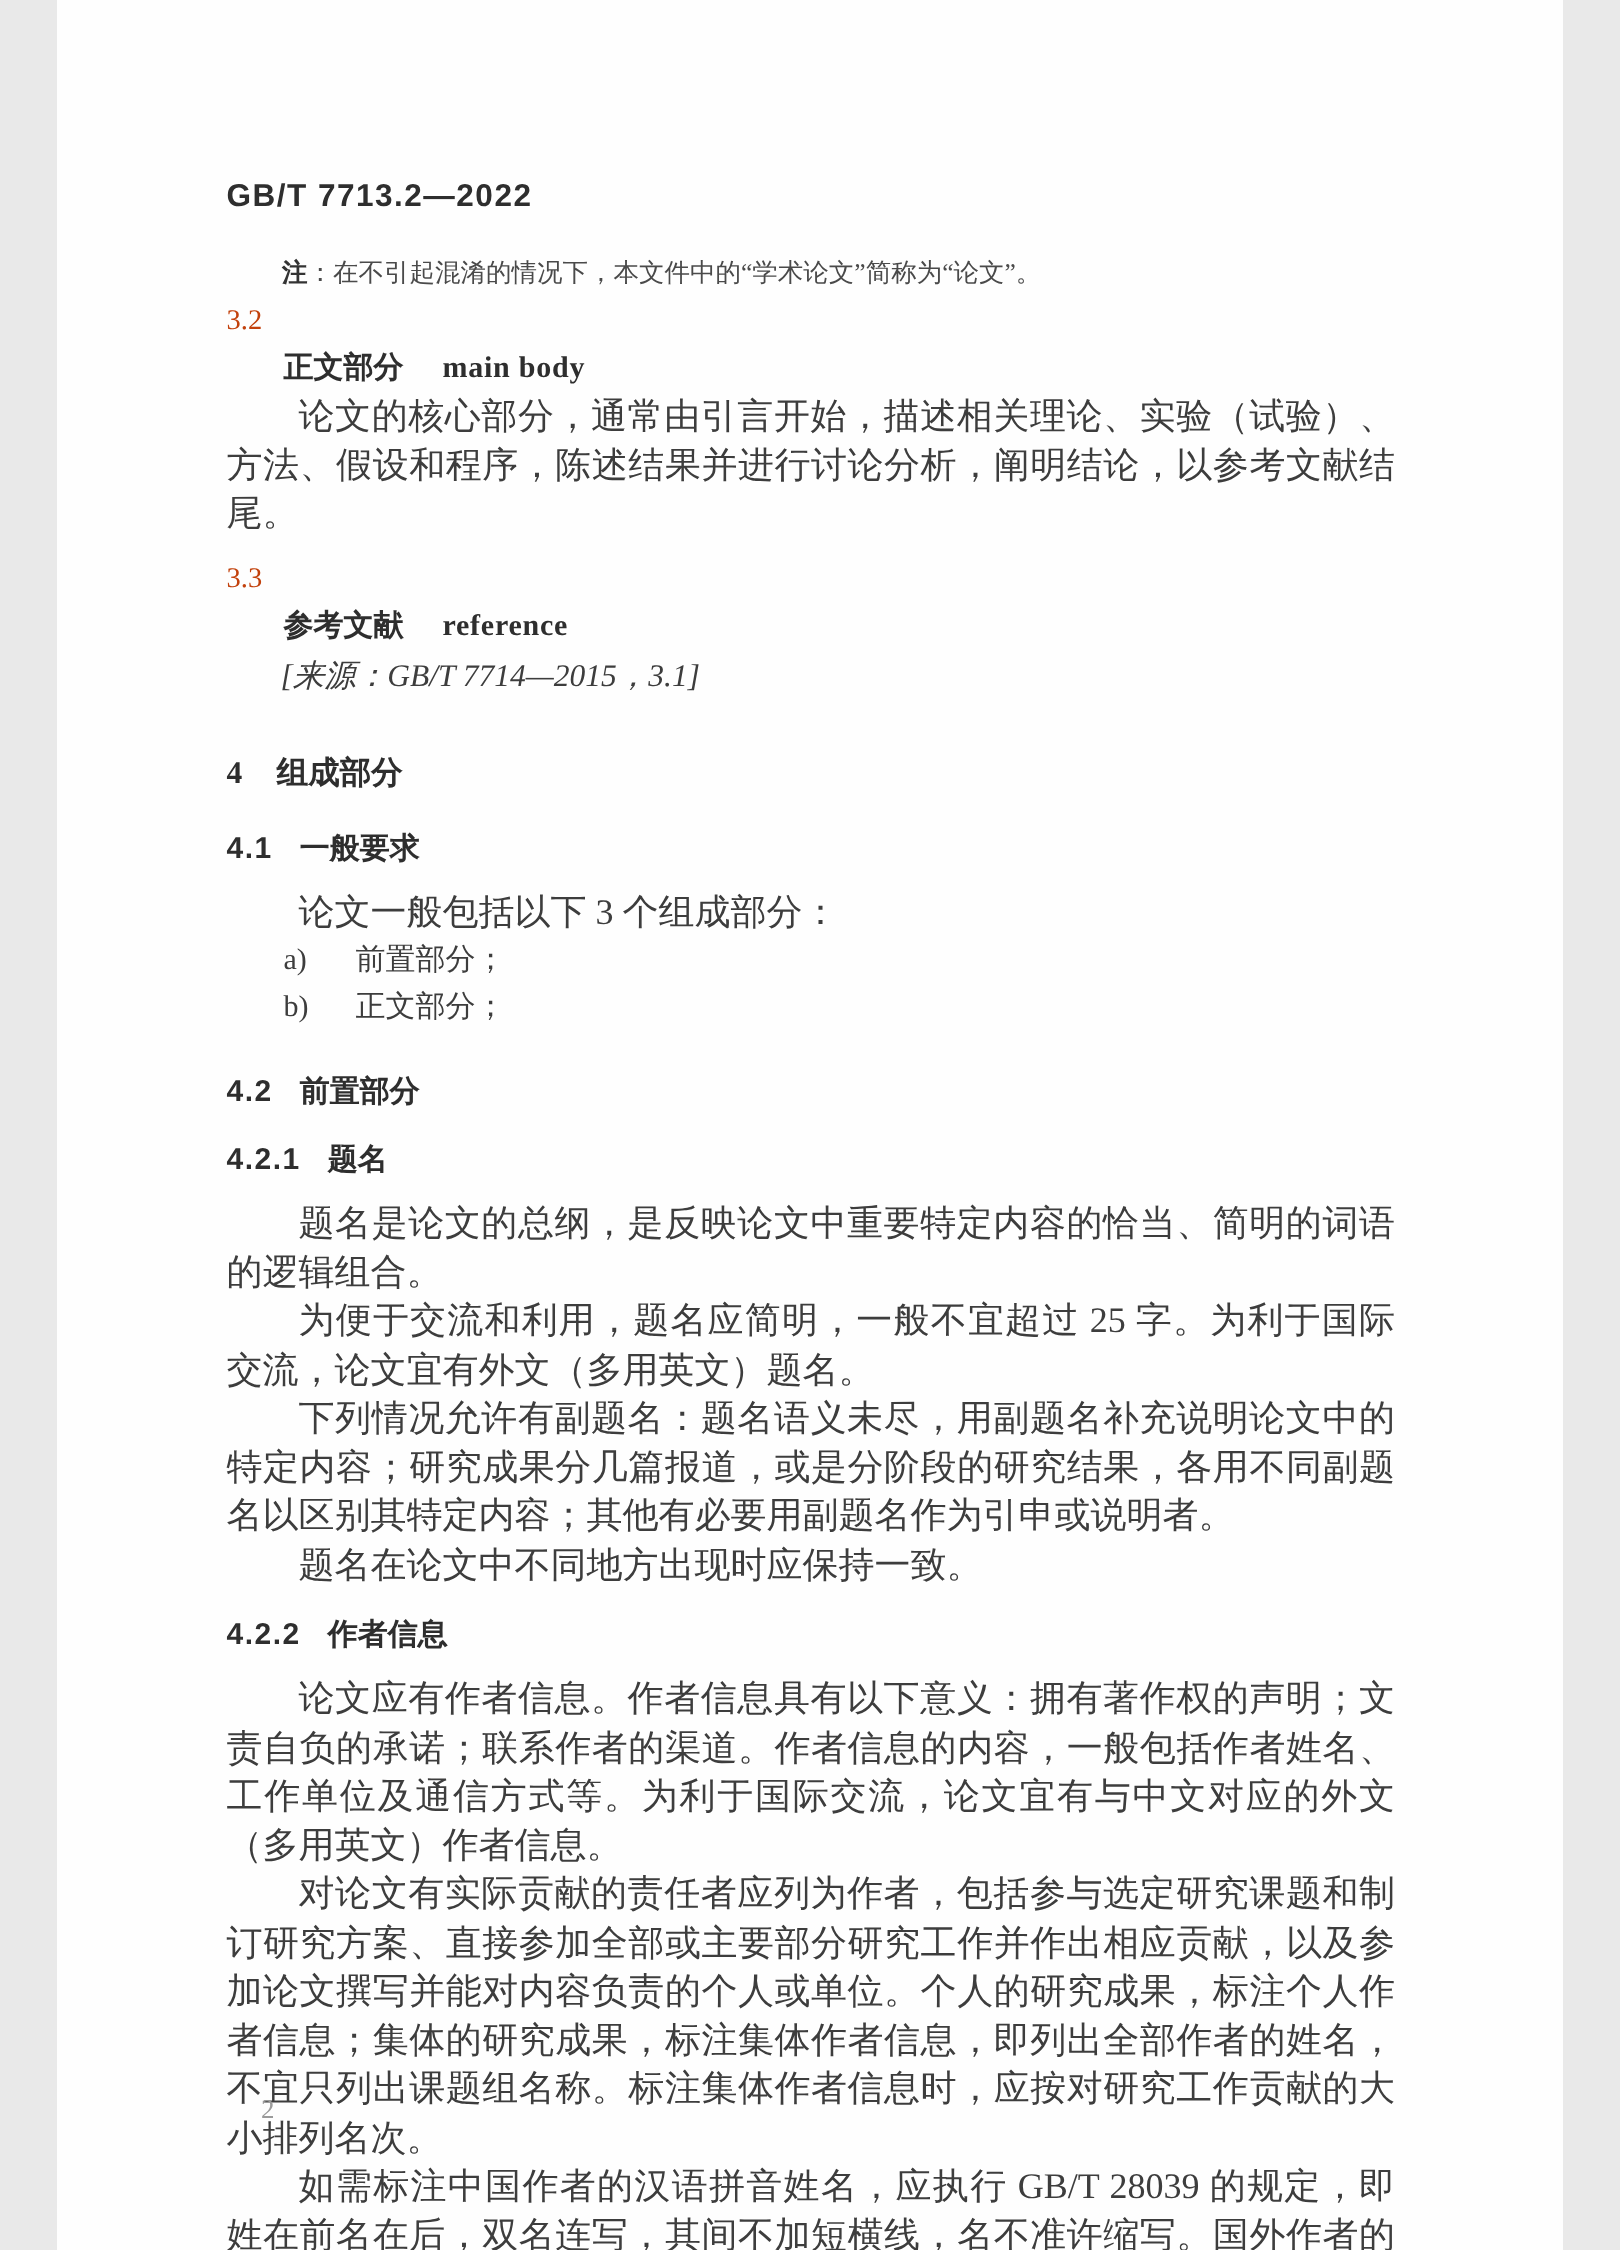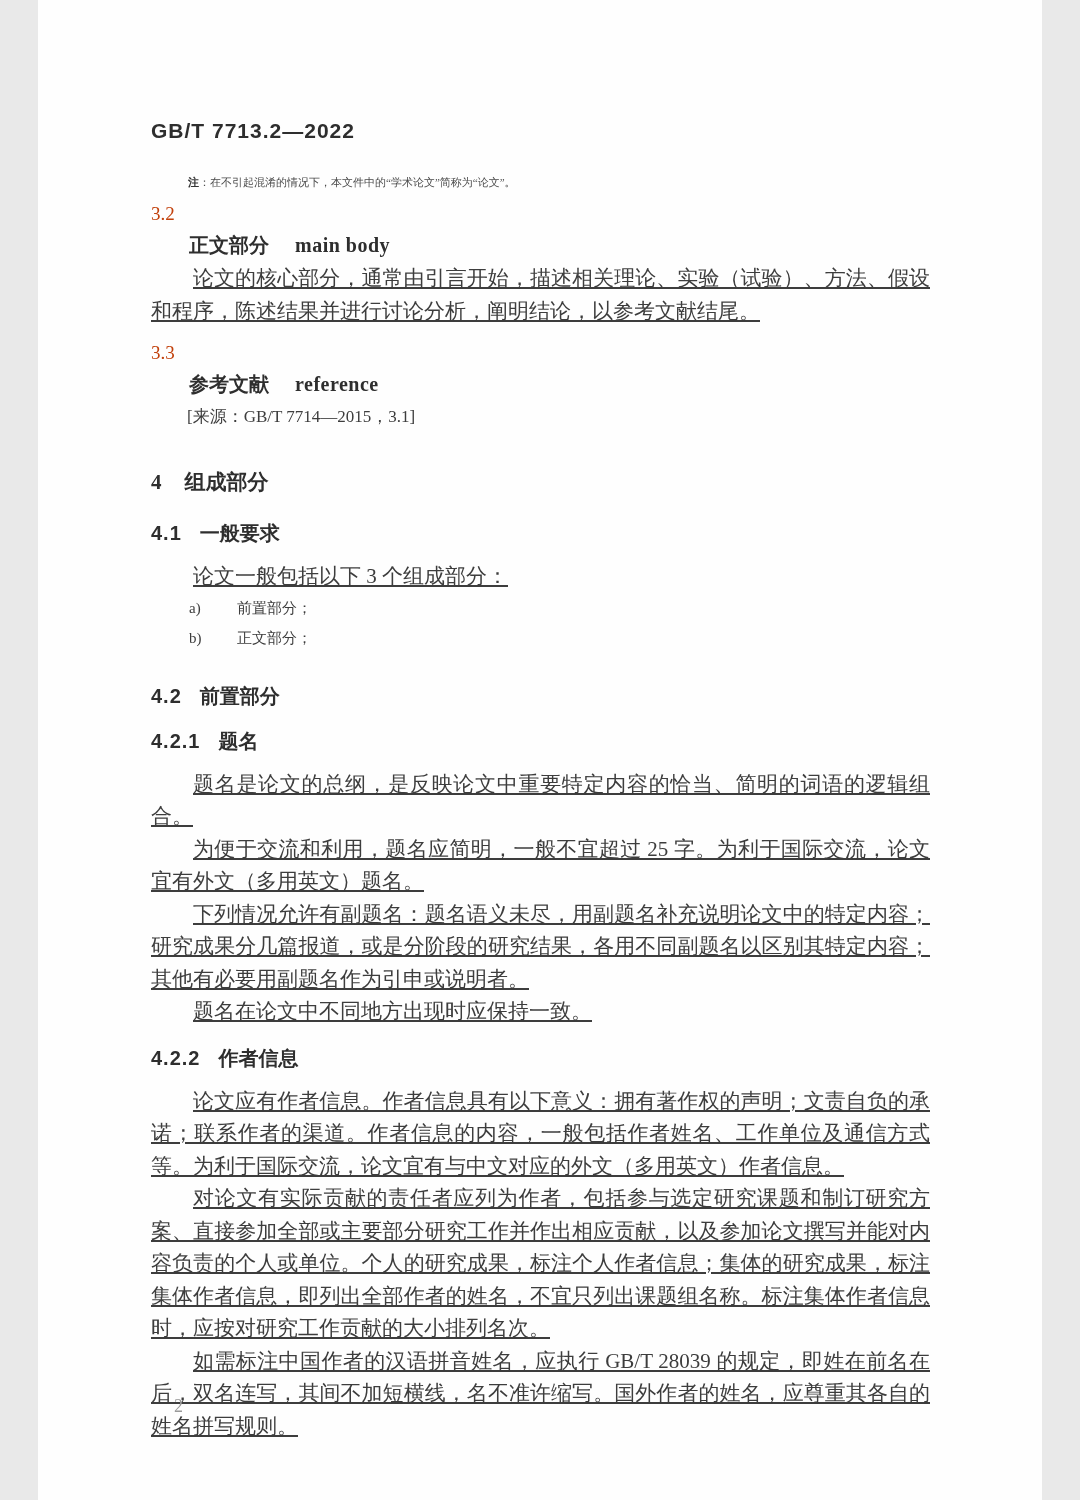--- a/index.html
+++ b/index.html
@@ -16,61 +16,61 @@
   .content { padding:118px 112px 0 113px; }
 
   .doc-header {
     font-family:"Liberation Sans","DejaVu Sans",sans-serif;
     font-weight:600; font-size:21px; line-height:26px;
     letter-spacing:1px; color:#2e2e2e;
     margin-bottom:26px;
   }
 
   .note {
-    font-size:11px; line-height:24px; color:#4a4a4a;
+    font-size:17px; line-height:24px; color:#4a4a4a;
     padding-left:37px; margin-bottom:8px;
   }
   .note .note-label { font-weight:bold; color:#333; }
 
   .term-number { font-size:19px; line-height:24px; color:#c2410c; margin-bottom:6px; }
   .term-title {
     padding-left:38px; line-height:26px; margin-bottom:4px;
     font-family:"Liberation Sans","DejaVu Sans",sans-serif;
     font-weight:bold; font-size:20px; color:#2e2e2e;
   }
   .term-title .en {
     font-family:"Liberation Serif","DejaVu Serif",serif;
     font-weight:bold; margin-left:26px; letter-spacing:0.5px;
   }
 
   .para {
-    font-size:21px; line-height:32.5px;
-    text-indent:2em; text-align:justify; color:#3d3d3d;text-decoration:underline;
+    font-size:24px; line-height:32.5px;
+    text-indent:2em; text-align:justify; color:#3d3d3d;
   }
 
-  .source-line { font-size:17px; line-height:32px; padding-left:36px; color:#3d3d3d; }
+  .source-line { font-size:21px; line-height:32px; padding-left:36px; color:#3d3d3d;font-style:italic; }
 
   .h1 {
     font-family:Liberation Serif, serif;
     font-weight:600; font-size:21px; line-height:26px; color:#2e2e2e;
     margin-top:36px;
   }
   .h2 {
     font-family:"Liberation Sans","DejaVu Sans",sans-serif;
     font-weight:600; font-size:20px; line-height:25px; color:#2e2e2e;
     margin-top:26px;
   }
   .h1 .sec-num, .h2 .sec-num { margin-right:22px; letter-spacing:1px; }
   .h2 .sec-num { margin-right:18px;text-align:center; }
 
   .h1 + .para, .h2 + .para { margin-top:14px; }
   .spaced-top { margin-top:14px; }
 
   .list { margin-top:0; }
-  .list-item { font-size:15px; line-height:30.5px; padding-left:38px; color:#3d3d3d; }
+  .list-item { font-size:20px; line-height:30.5px; padding-left:38px; color:#3d3d3d; }
   .list-item .li-label { display:inline-block; width:48px; }
 
   .footer-page-number {
     position:absolute; left:136px; top:1396px;
     font-size:18px; color:#9a9a9a;
     font-family:"Liberation Serif","DejaVu Serif",serif;
   }
 </style>
 </head>
 <body>

